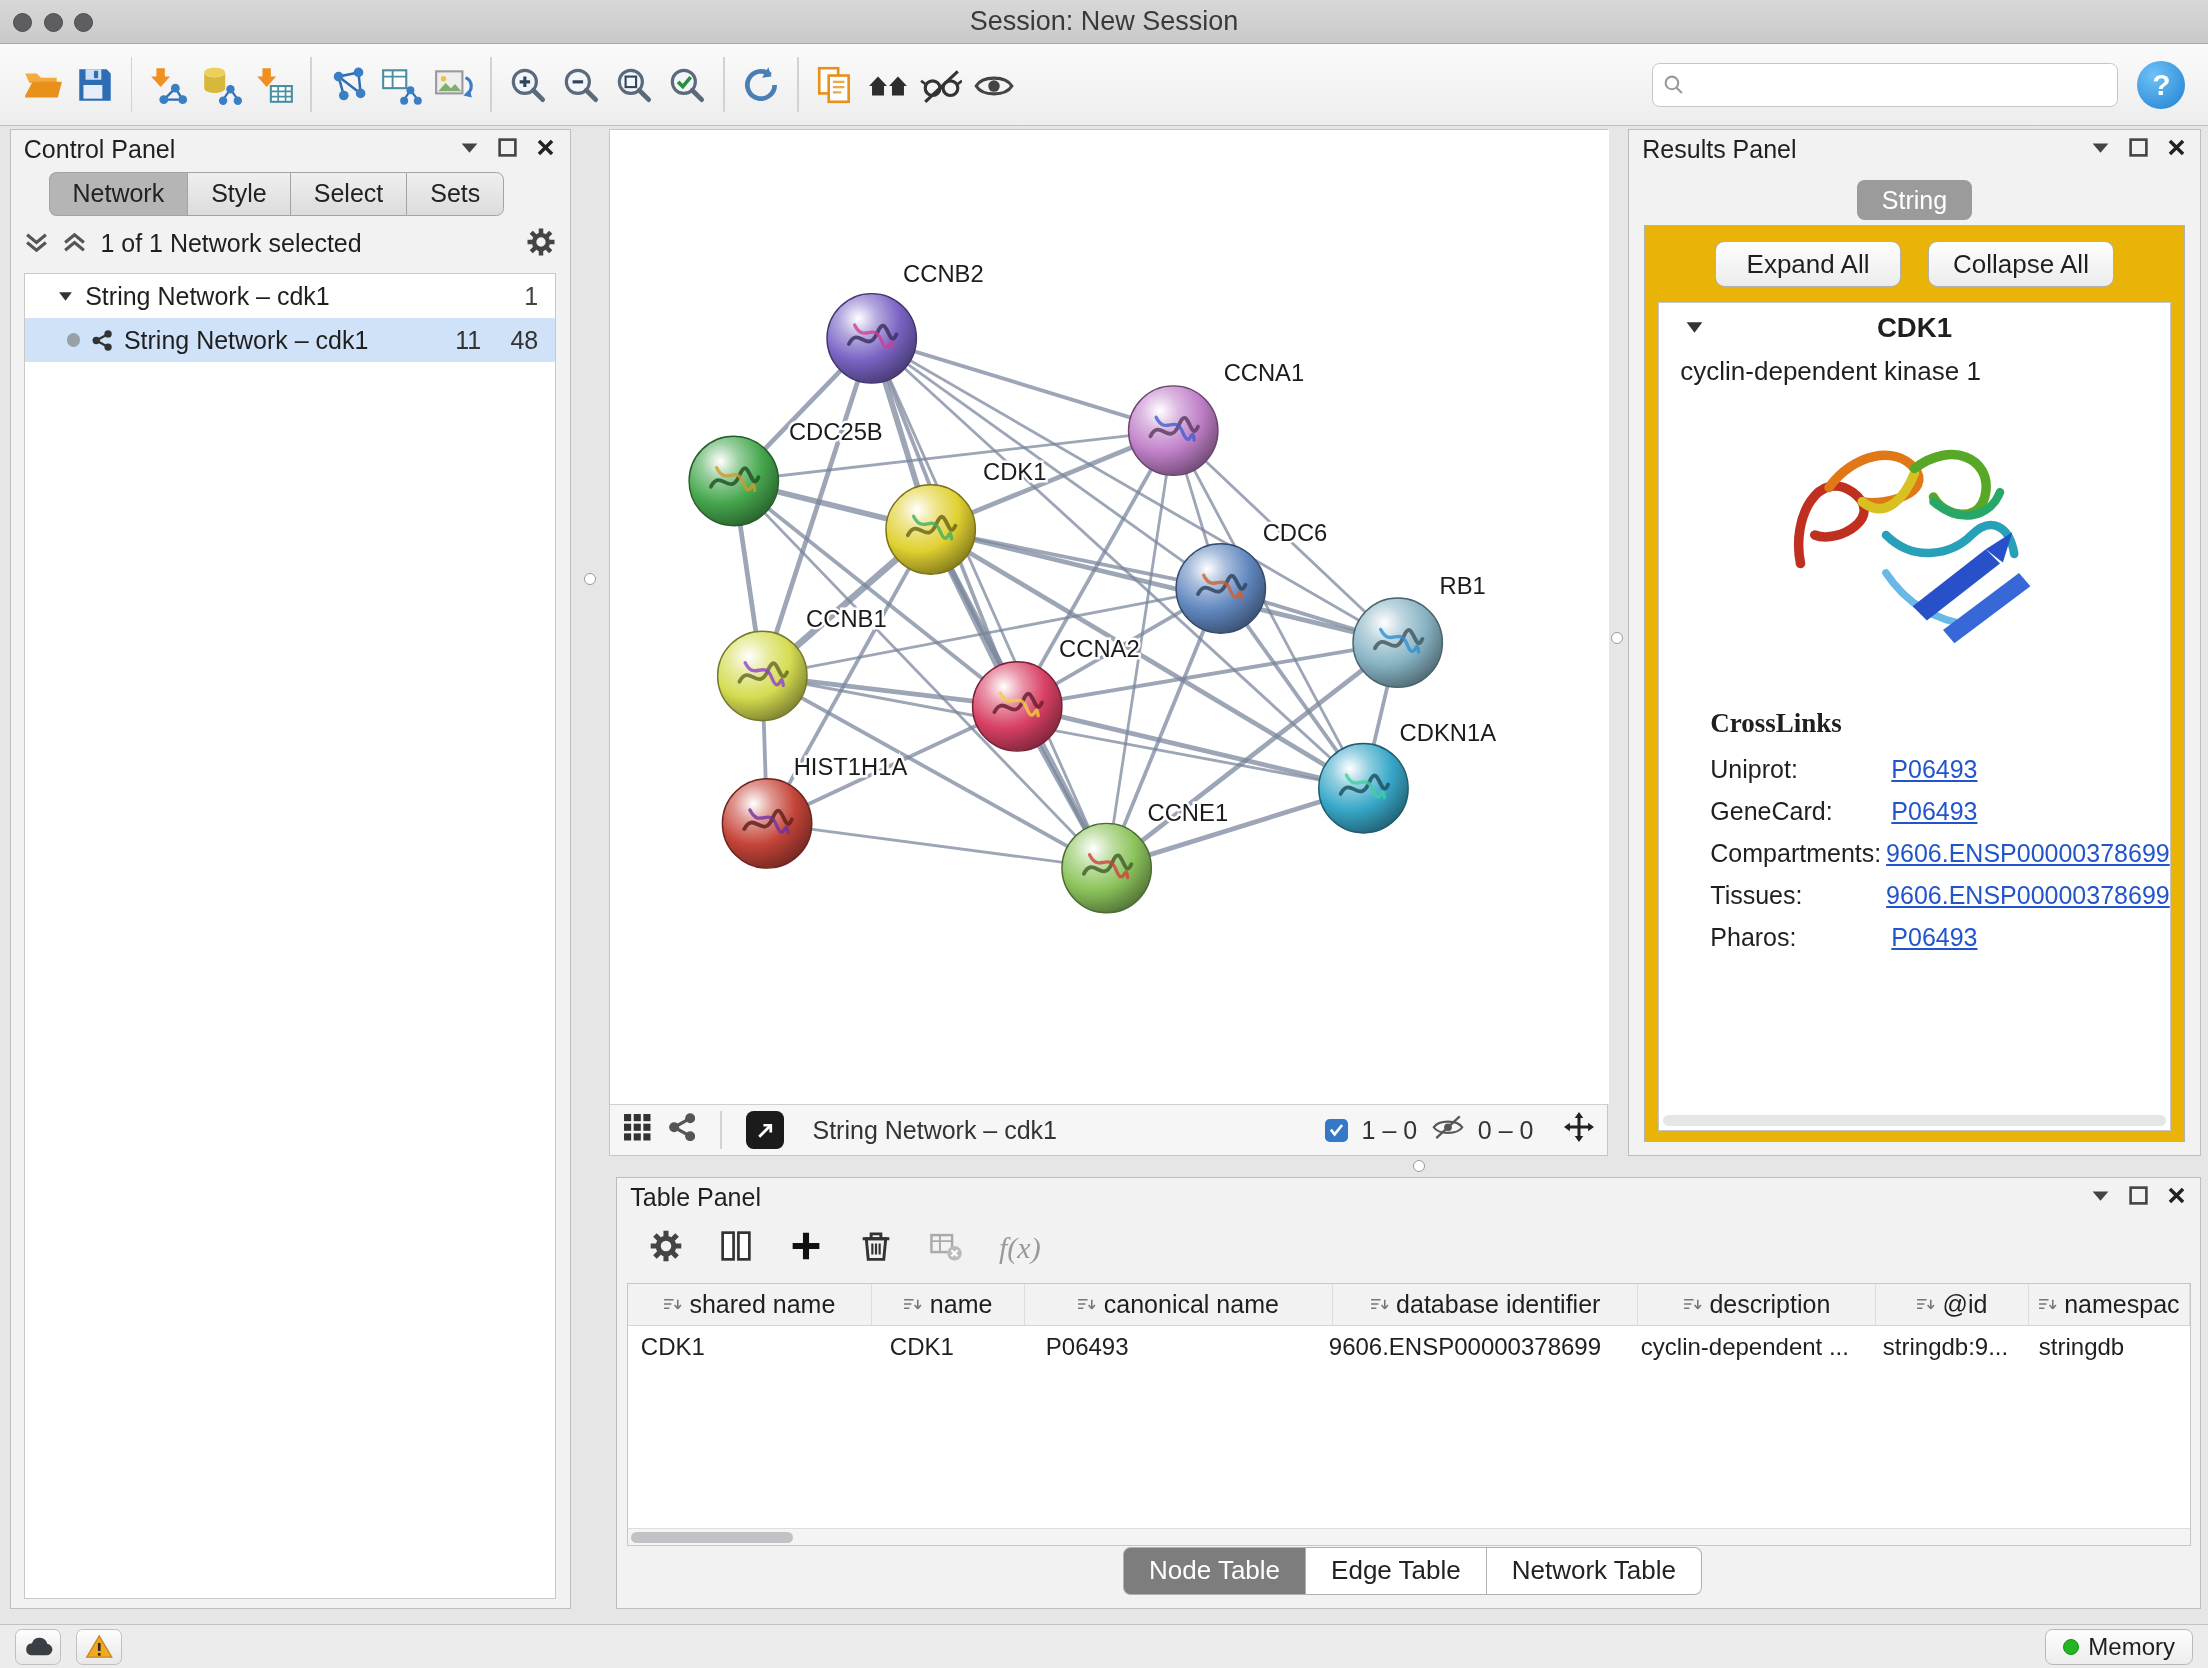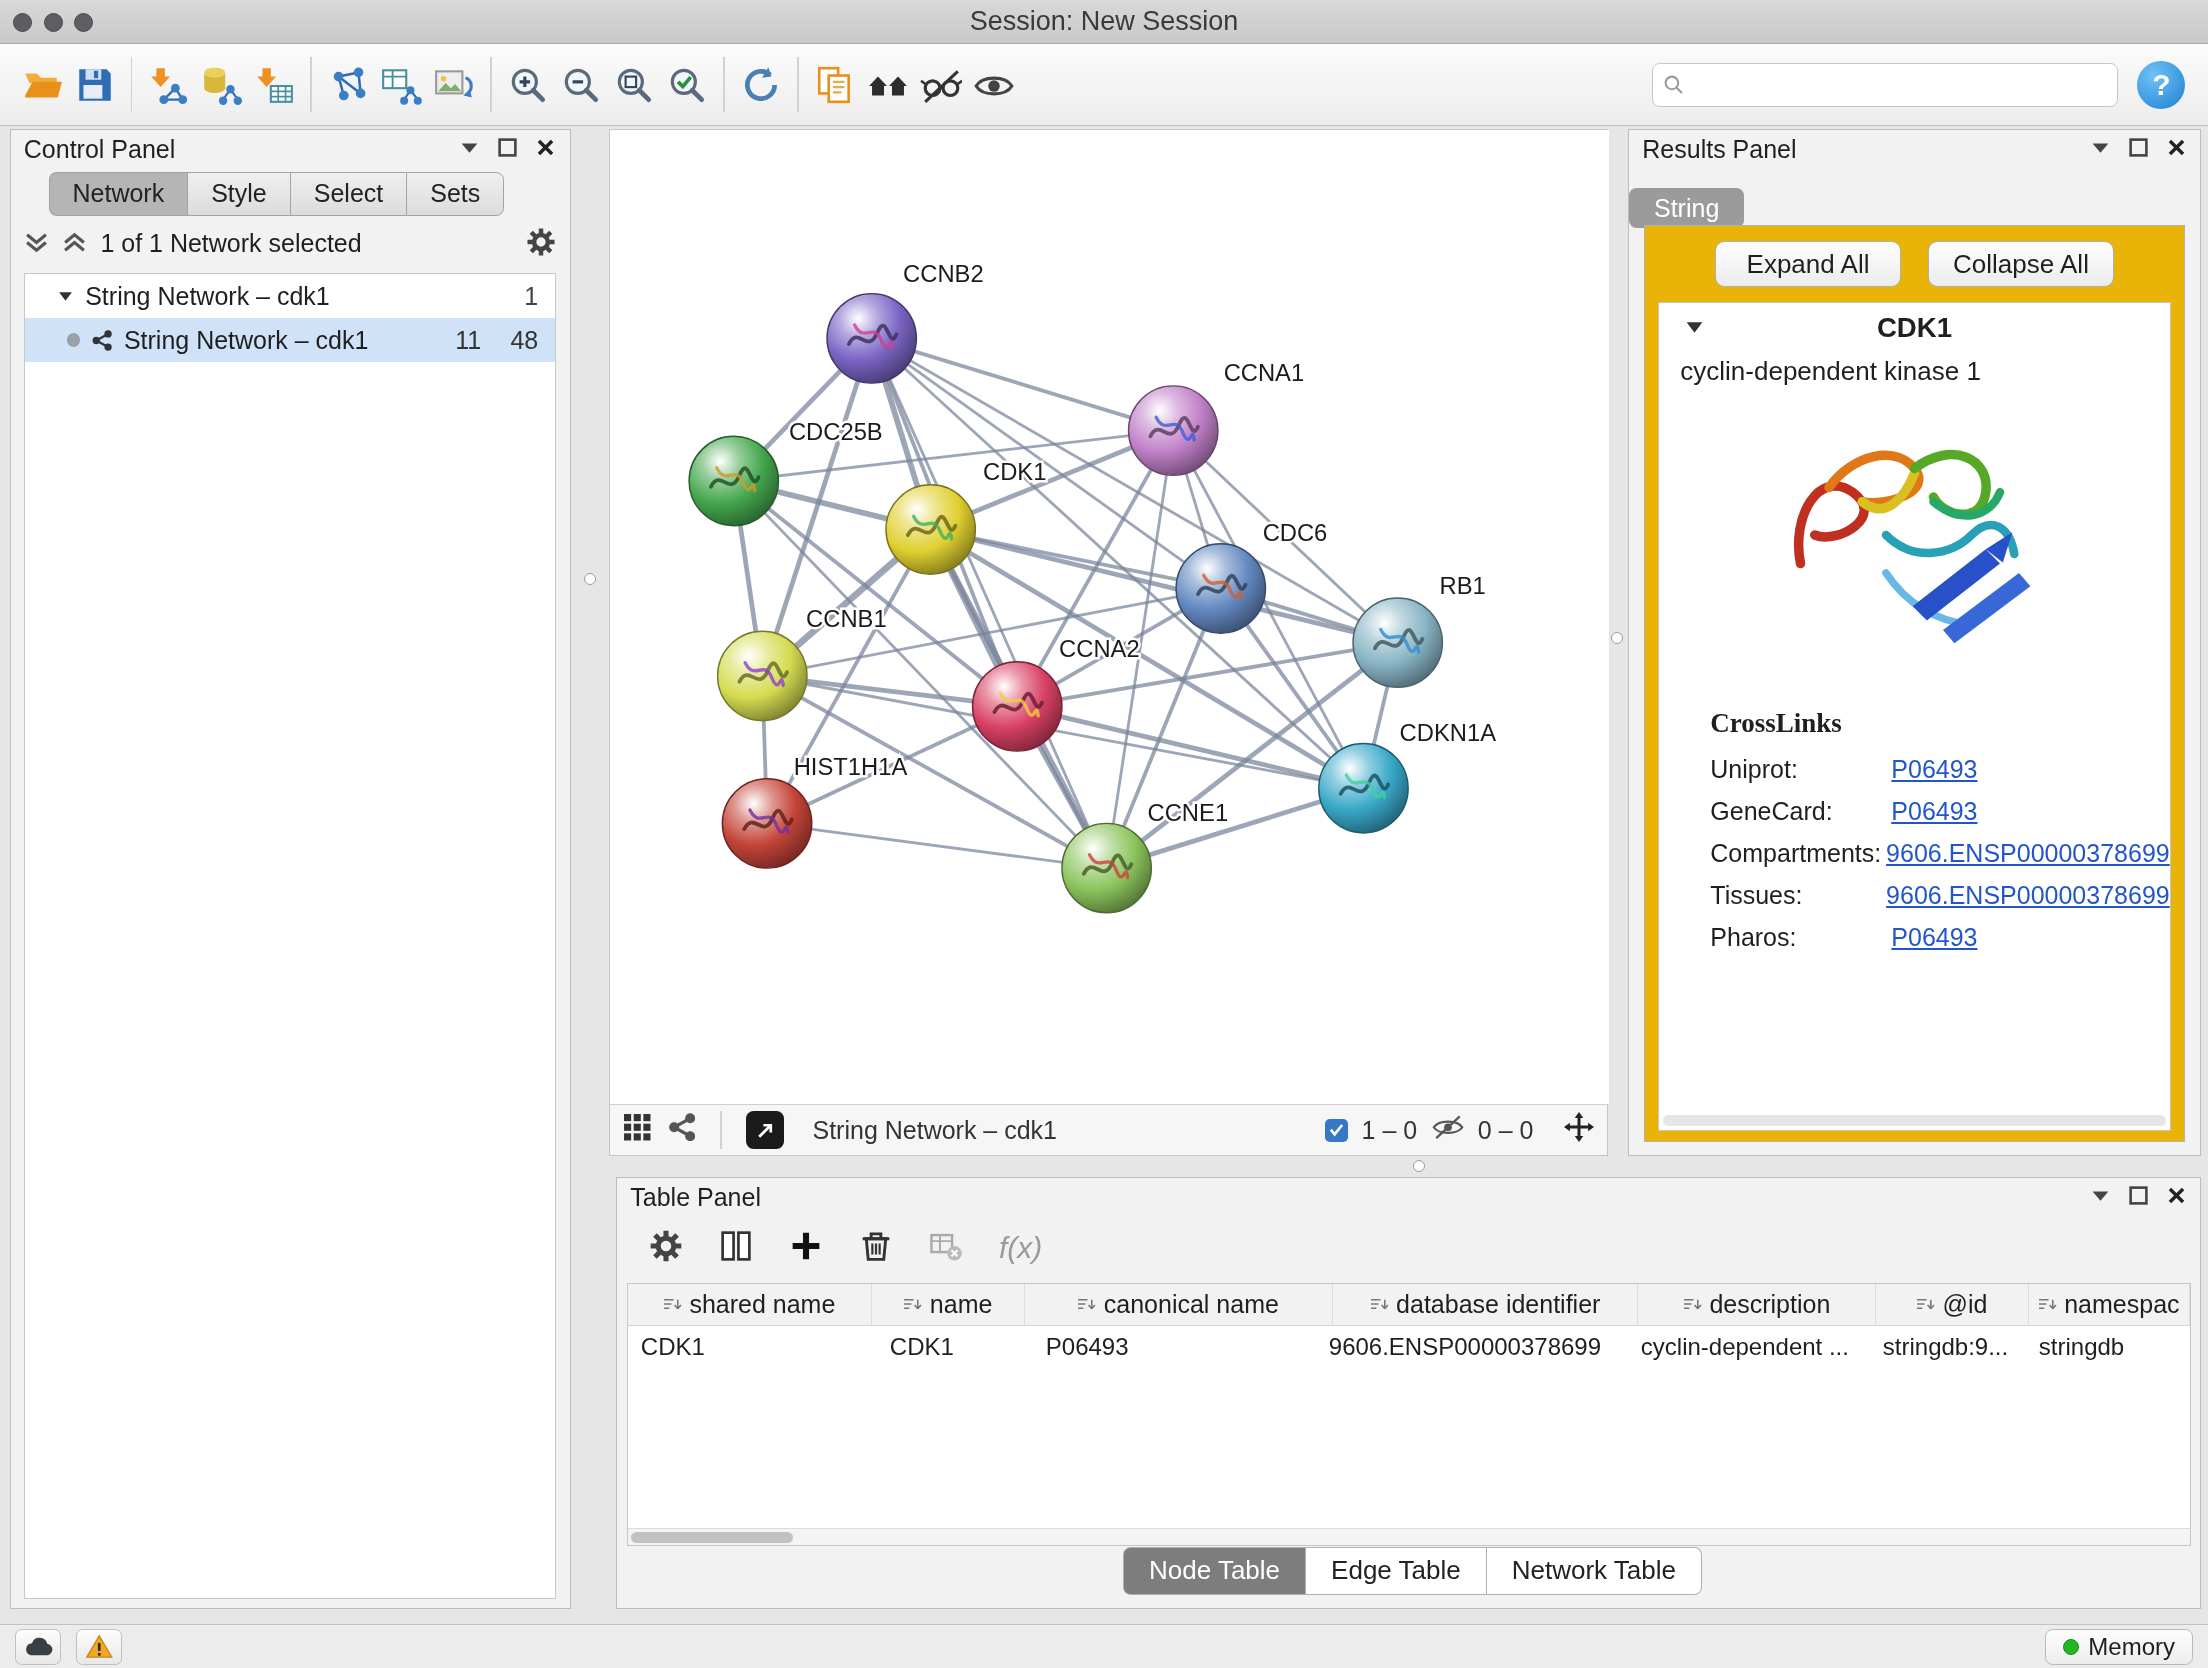--- a/index.html
+++ b/index.html
@@ -51,41 +51,41 @@
   #net-svg{display:block;width:999px;height:974px;background:#fff}
   .net-bar{height:51px;background:#f6f6f6;border-top:1.9px solid #cfcfcf;display:flex;align-items:center;padding:0 13.3px;gap:15px;font-size:25px}
   .nb-black{width:38px;height:38px;background:#1b1b1b;border-radius:7.6px;display:flex;align-items:center;justify-content:center}
   .nb-title{margin-left:13.3px;color:#333}
   .nb-right{margin-left:auto;display:flex;align-items:center;gap:13.3px}
   .nb-check{width:23px;height:23px;background:#3578c8;border-radius:4.8px;display:flex;align-items:center;justify-content:center}
   .nb-count{color:#333}
 
   
   .results-panel{left:1628px;top:129px;width:573px;height:1027px}
-  .rp-badge-row{display:flex;margin-top:20px}
+  .rp-badge-row{display:flex;justify-content:center;margin-top:12px}
   .rp-badge{background:#9b9b9b;color:#fff;font-size:25px;padding:5.7px 25px;border-radius:7.6px}
   .rp-box{position:absolute;left:15px;right:15px;top:95px;bottom:13.3px;border:1.9px solid #b2b2b2;background:#eab308;display:flex;flex-direction:column}
   .rp-buttons{display:flex;justify-content:center;gap:27px;margin:15px 0 9.5px 0}
   .rp-btn{width:186px;height:46px;background:linear-gradient(#fefefe,#ececec);border:1.9px solid #b0b0b0;border-radius:9.5px;font-size:26px;display:flex;align-items:center;justify-content:center}
   .rp-card{margin:5.7px 13.3px 9.5px 13.3px;border:1.9px solid #c6c6c6;background:#fff;flex:1;display:flex;flex-direction:column;overflow:hidden}
   .rp-card-header{position:relative;height:49px;display:flex;align-items:center;justify-content:center;font-size:27.6px;font-weight:bold}
   .rp-card-header svg{position:absolute;left:25px}
   .rp-desc{padding:3.8px 21px 0 21px;font-size:26px}
   .protein-img{display:block;margin:15px auto 5.7px auto}
   .xl-title{padding:15px 0 9.5px 51px;font-size:27px;font-weight:bold;font-family:"Liberation Serif",serif}
   .xl-row{display:flex;align-items:center;padding-left:51px;height:42px;font-size:25px}
   .xl-label{width:181px}
   .xl-link{color:#2255cc;text-decoration:underline;cursor:pointer}
   .rp-thin-scroll{height:11.4px;background:#e6e6e6;margin:auto 3.8px 3.8px 3.8px;border-radius:5.7px}
 
   
   .table-panel{left:616px;top:1177px;width:1585px;height:432px}
   .tp-toolbar{height:63px;display:flex;align-items:center;gap:36px;padding:0 32px}
   .tp-toolbar svg{width:34px;height:34px}
-  .fx{font-family:Liberation Sans, sans-serif;font-style:italic;font-size:30px;color:#9a9a9a}
+  .fx{font-family:Liberation Serif, serif;font-style:italic;font-size:30px;color:#9a9a9a}
   .table-wrap{position:absolute;left:9.5px;right:9.5px;top:105px;height:263px;border:1.9px solid #c6c6c6;background:#fff;overflow:hidden}
   .thead{display:flex;height:42px;background:#f2f2f2;border-bottom:1.9px solid #d5d5d5}
   .th{display:flex;align-items:center;justify-content:center;gap:7.6px;font-size:25px;border-right:1px solid #ddd;overflow:hidden;white-space:nowrap}
   .tr{display:flex;height:42px}
   .td{display:flex;align-items:center;padding-left:13.3px;font-size:24px;overflow:hidden;white-space:nowrap}
   .h-scroll{position:absolute;left:0;right:0;bottom:0;height:17px;background:#f4f4f4;border-top:1px solid #ddd}
   .h-thumb{position:absolute;left:3.8px;top:2.9px;width:162px;height:11.4px;background:#c2c2c6;border-radius:5.7px}
   .tp-tabs{position:absolute;left:8px;right:0;bottom:13.3px;display:flex;justify-content:center}
   .tp-tab{padding:7.6px 25px;font-size:26px;background:#fff;border:1.9px solid #b0b0b0;border-left-width:0;color:#222}
   .tp-tab:first-child{border-left-width:1.9px;border-radius:7.6px 0 0 7.6px}

